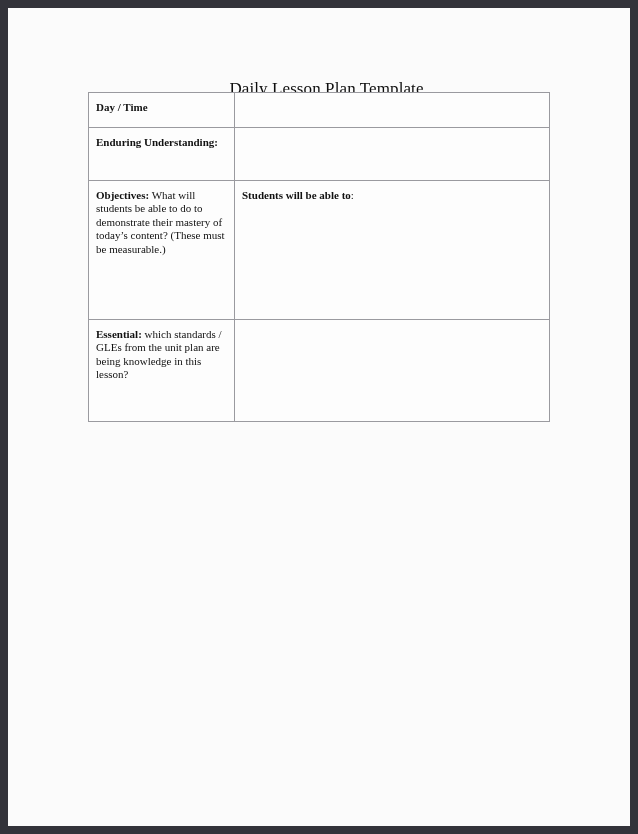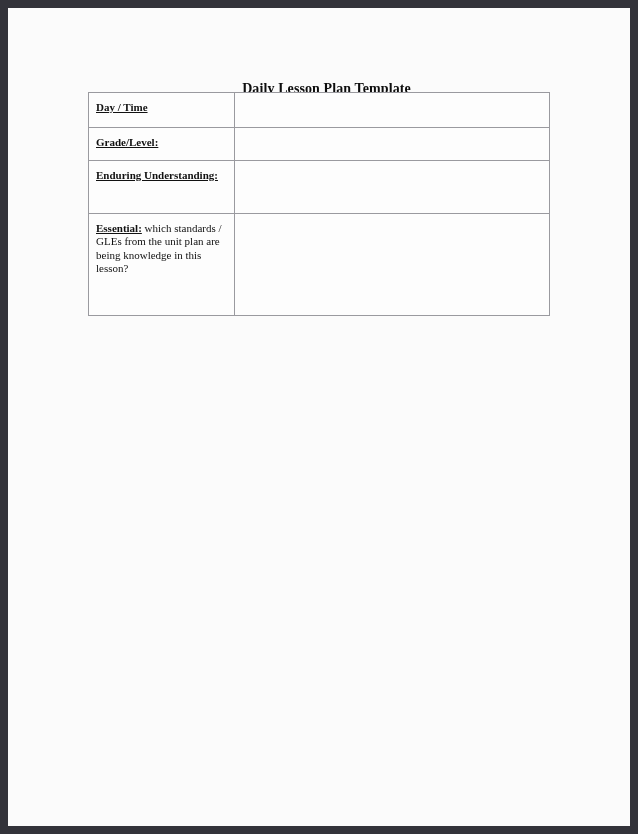--- a/index.html
+++ b/index.html
@@ -26,22 +26,22 @@
     box-sizing: border-box;
   }
 
   
   .doc-title {
     position: absolute;
     left: 88px;
     top: 74px;
     width: 461px;
     text-align: center;
-    font-size: 14px;
-    font-weight: bold;
+    font-size: 17px;
+    font-weight: normal;
     color: #0d0d0d;
     letter-spacing: .1px;
     line-height: 14px;
   }
 
   
   .lesson-table {
     position: absolute;
     left: 80px;
     top: 84px;
@@ -66,21 +66,20 @@
   .r-grade     td { height: 18px; }
   .r-enduring  td { height: 38px; }
   .r-essential td { height: 43px; }
   .r-goals     td { height: 76px; }
   .r-objectives td { height: 124px; }
   .r-standards td { height: 87px; }
   .r-engage    td { height: 172px; }
 
   .lbl-strong {
     font-weight: bold;
-    text-decoration: underline;
   }
   .lbl-normal {
     font-weight: normal;
   }
   
   .all-bold {
     font-weight: bold;
   }
   .field-hint {
     font-size: 11px;
@@ -103,40 +102,40 @@
 
       <tr class="r-daytime">
         <td>
           <span class="lbl-strong">Day / Time</span>
         </td>
         <td>
           <span class="field-hint"></span>
         </td>
       </tr>
 
-      <tr class="r-grade">
-        <td>
-          <span class="lbl-strong">Grade/Level:</span>
-        </td>
-        <td>
-          <span class="field-hint"></span>
-        </td>
-      </tr>
 
       <tr class="r-enduring">
         <td>
           <span class="lbl-strong">Enduring Understanding:</span>
         </td>
         <td>
           <span class="field-hint"></span>
         </td>
       </tr>
 
 
 
+      <tr class="r-objectives">
+        <td>
+          <span class="lbl-strong">Objectives:</span><span class="lbl-normal">  What will students be able to do to demonstrate their mastery of today’s content? (These must be measurable.)</span>
+        </td>
+        <td>
+          <span class="lbl-strong">Students will be able to</span><span class="lbl-normal">:</span>
+        </td>
+      </tr>
 
       <tr class="r-standards">
         <td>
           <span class="lbl-strong">Essential:</span><span class="lbl-normal">  which standards / GLEs  from the unit plan are being knowledge in this lesson?</span>
         </td>
         <td>
           <span class="field-hint"></span>
         </td>
       </tr>
 

